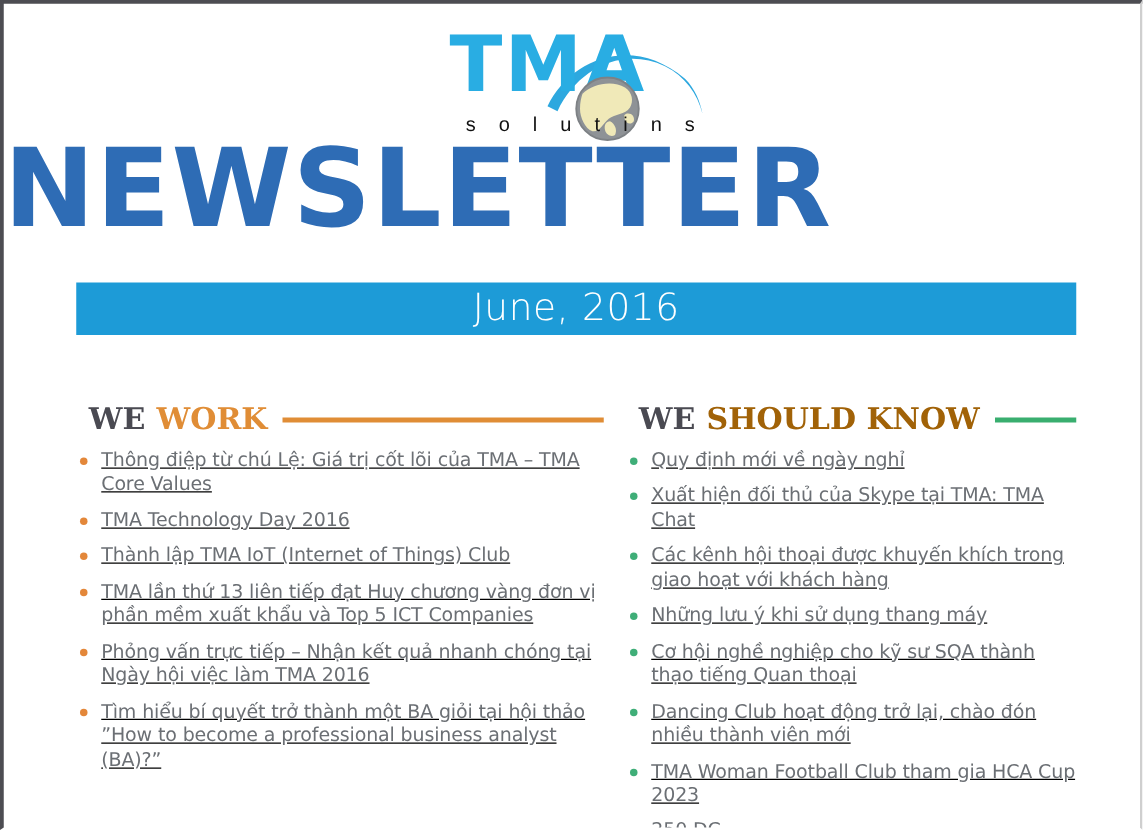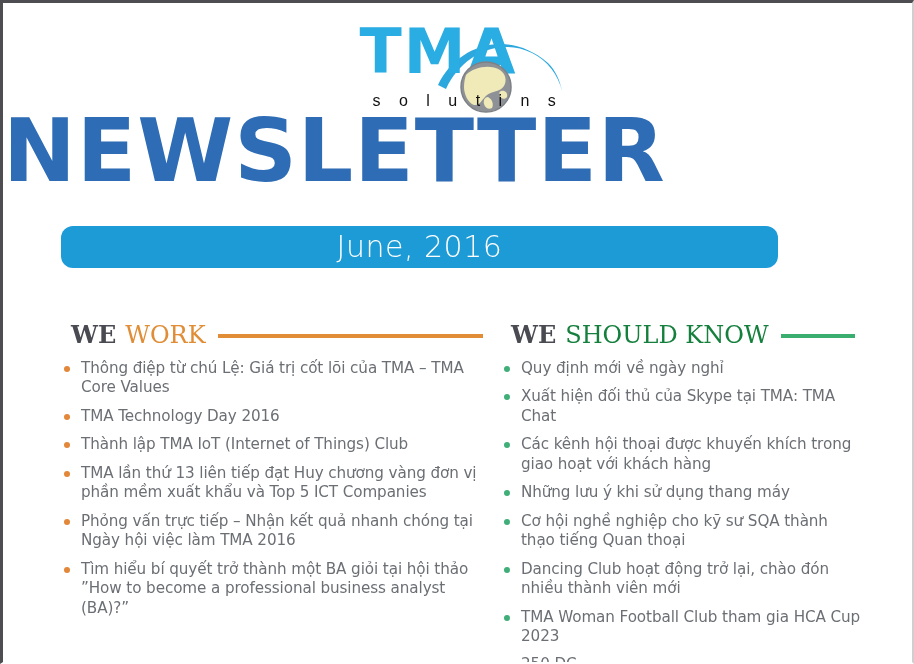--- a/index.html
+++ b/index.html
@@ -87,27 +87,26 @@
     color: #2E6CB5;
     line-height: 1;
     white-space: nowrap;
   }
 
   
   .date-bar {
     position: absolute;
     left: 58px;
     top: 223px;
-    width: 717px;
+    width: 800px;
     height: 42px;
     background: #1D9BD7;
     display: flex;
     align-items: center;
     justify-content: center;
-    border-radius: 12px;
   }
   .date-text {
     font-family: "DejaVu Sans", sans-serif;
     font-size: 30px;
     font-weight: 300;
     color: #ffffff;
     letter-spacing: 0.5px;
     line-height: 1;
   }
 
@@ -134,42 +133,43 @@
   }
   .head-we {
     font-family: "DejaVu Serif", serif;
     font-weight: bold;
     font-size: 24px;
     color: #4A4A52;
     letter-spacing: 0px;
   }
   .head-accent {
     font-family: "DejaVu Serif", serif;
-    font-weight: normal;
+    font-weight: bold;
     font-size: 24px;
     margin-left: 9px;
     letter-spacing: 0px;
   }
   .head-accent.orange { color: #E08D36; }
-  .head-accent.green  { color: #15803d; }
+  .head-accent.green  { color: #a16207; }
   .head-rule {
     flex: 1 1 auto;
     height: 4px;
     margin-left: 12px;
     position: relative;
     top: -5px;
   }
   .head-rule.orange { background: #E08D36; }
   .head-rule.green  { background: #39AE6F; }
   .col-right .head-rule { max-width: 74px; }
 
   ul.bullets {
     list-style: none;
     margin: 0;
     padding: 0;
+    text-decoration: underline;
   }
   ul.bullets li {
     position: relative;
     padding-left: 20px;
     margin-bottom: 9px;
     font-family: "DejaVu Sans", sans-serif;
     font-size: 15.2px;
     line-height: 1.28;
     color: #6B6F74;
     letter-spacing: -0.1px;

